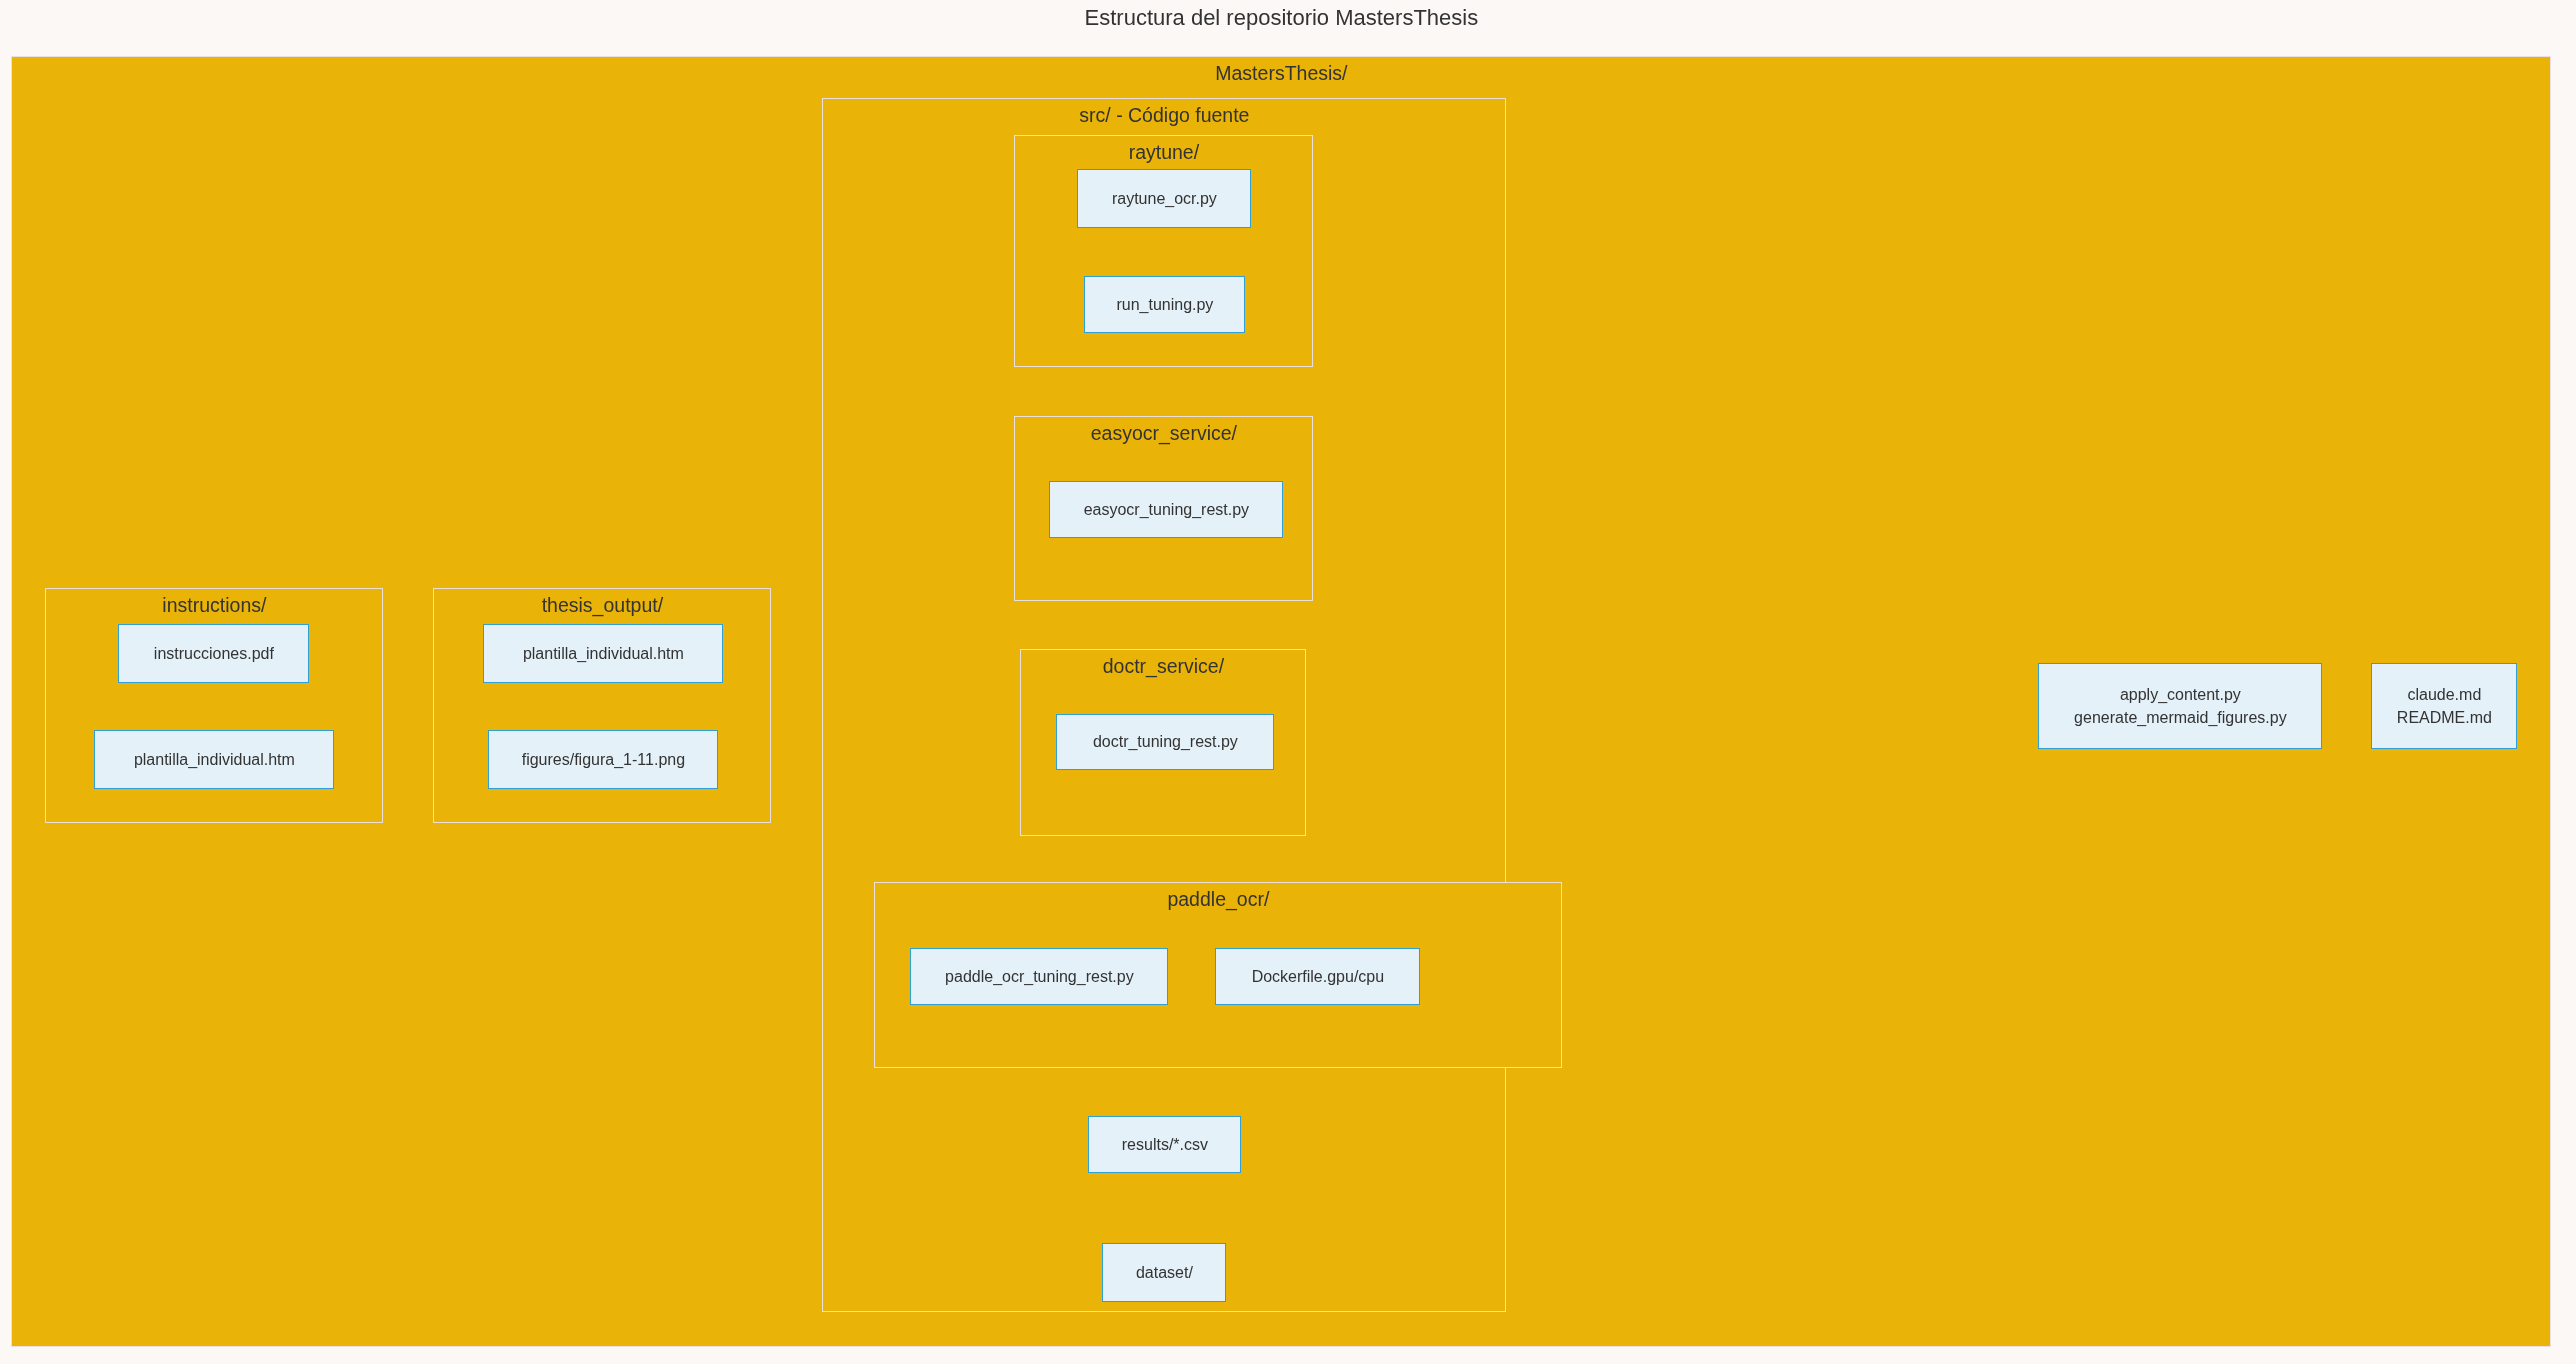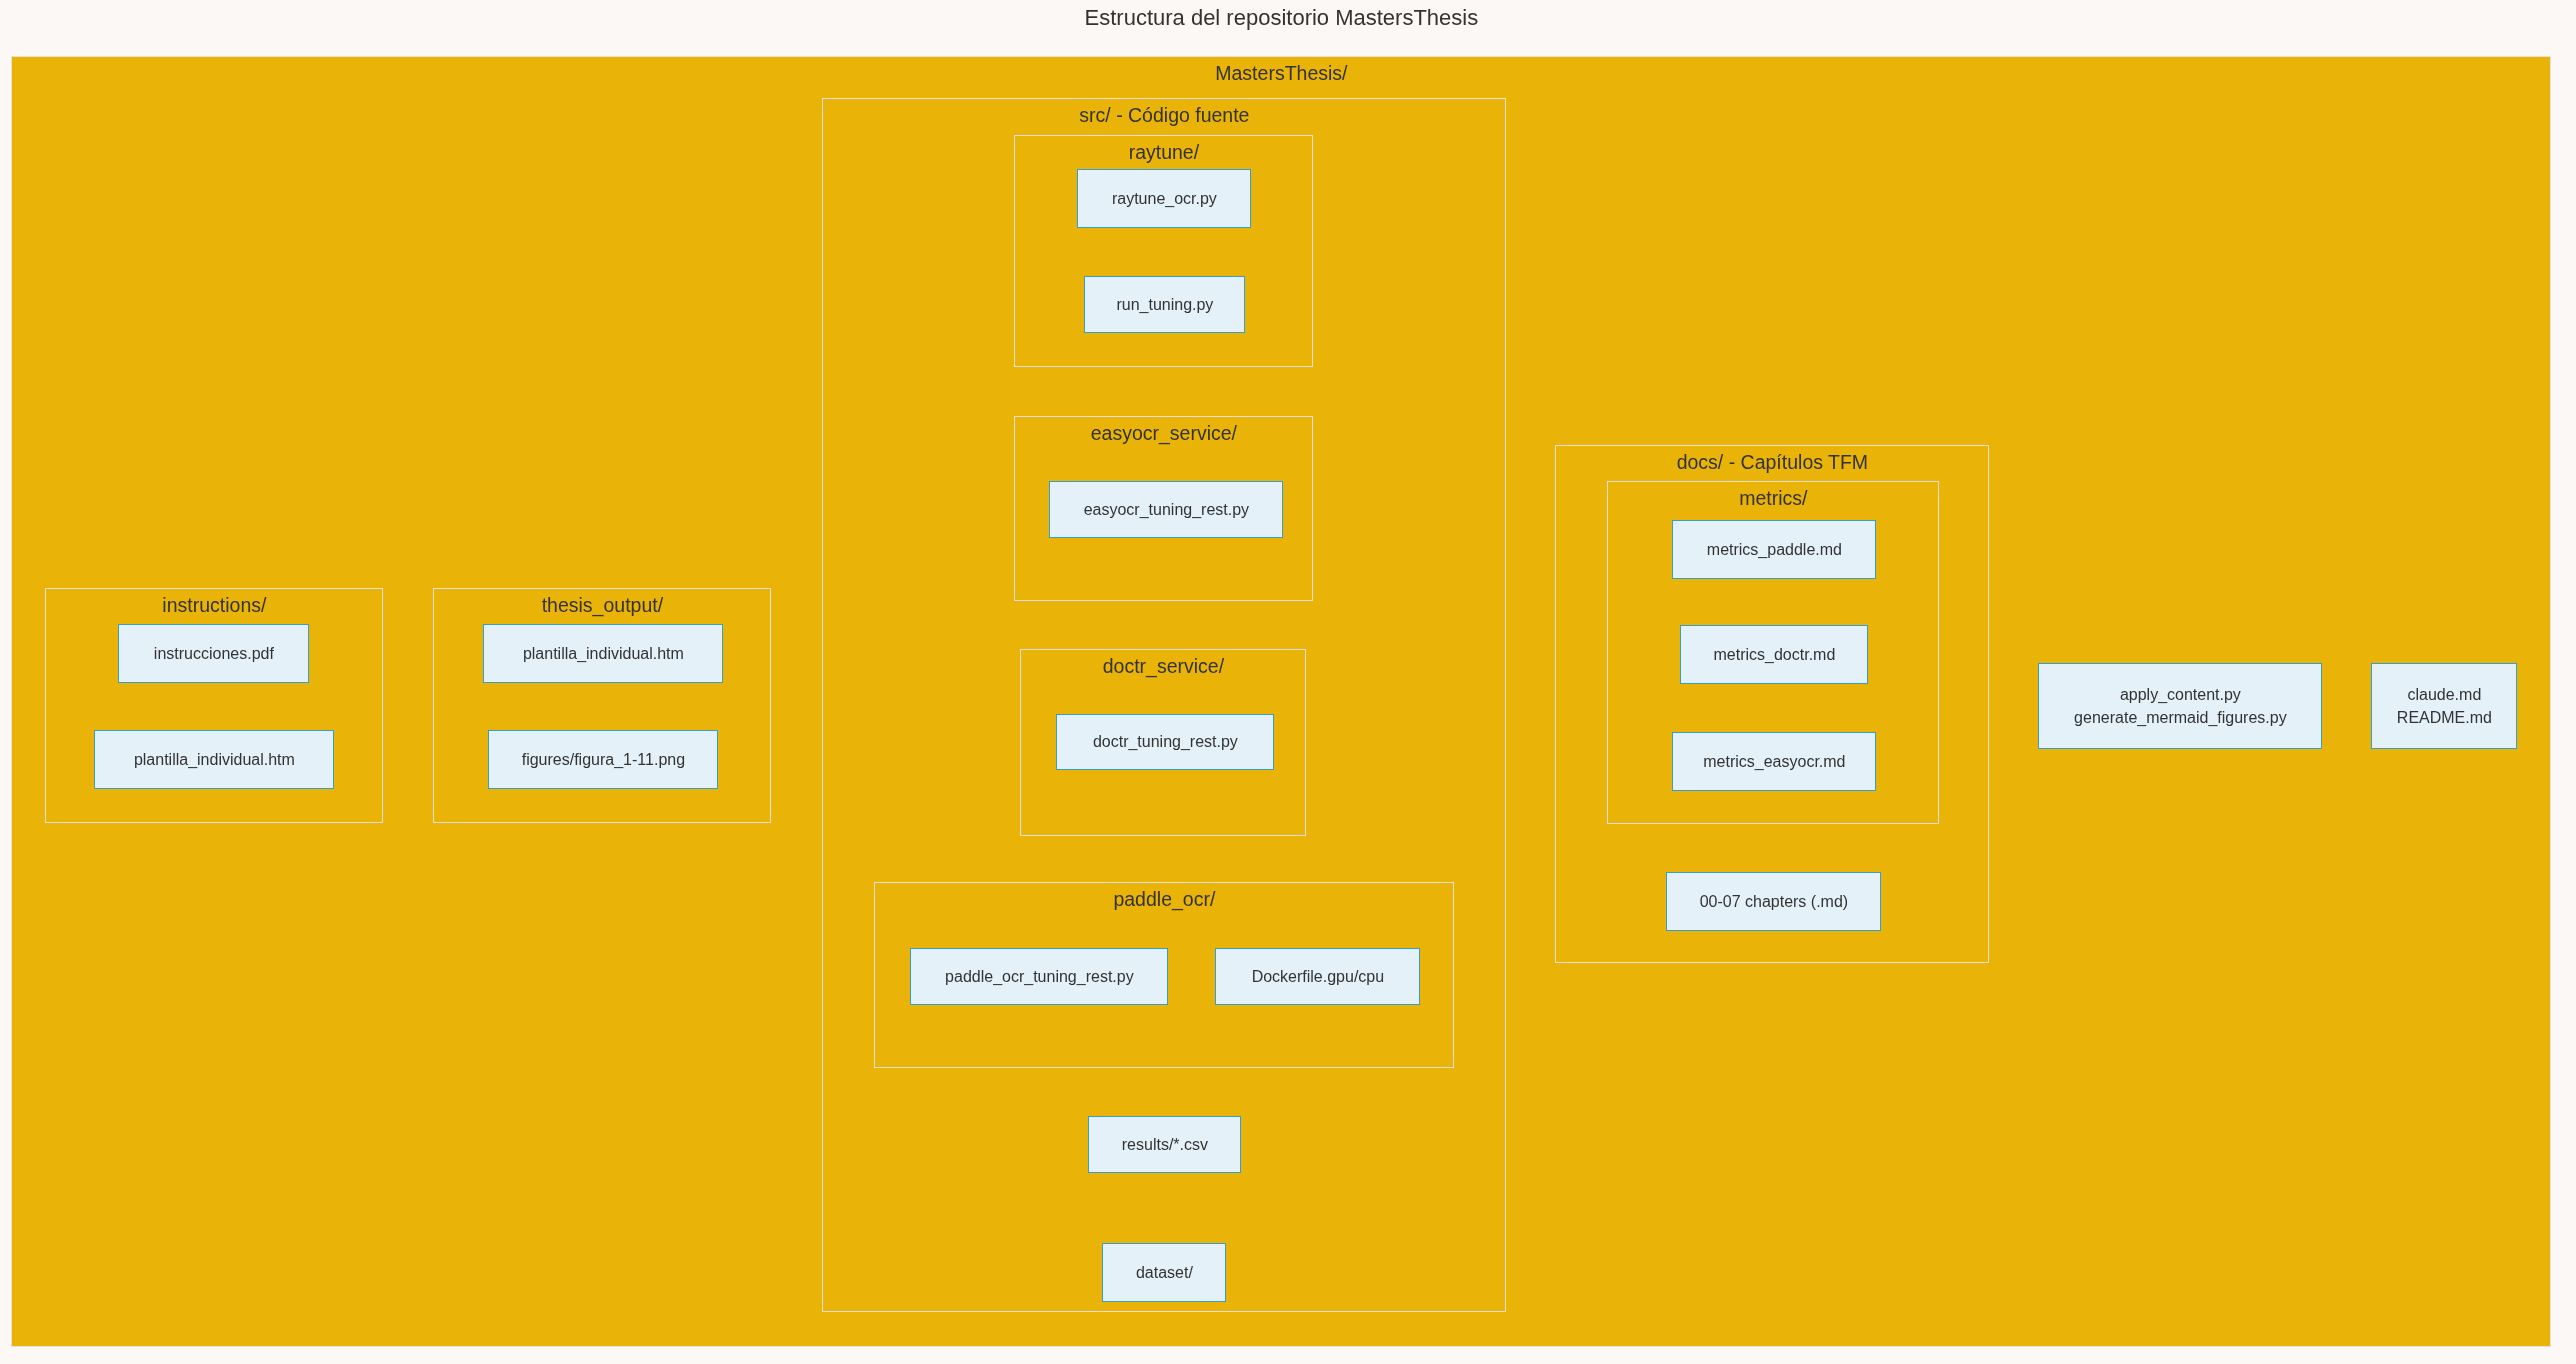--- a/index.html
+++ b/index.html
@@ -68,21 +68,21 @@
         </div>
       </div>
 
       <div class="cluster" style="left:197px;top:550px;width:286px;height:187px;">
         <div class="clabel">doctr_service/</div>
         <div class="node" style="left:35px;top:64px;width:218px;height:56px;">
           <span>doctr_tuning_rest.py</span>
         </div>
       </div>
 
-      <div class="cluster" style="left:51px;top:783px;width:580px;height:186px;">
+      <div class="cluster" style="left:51px;top:783px;width:688px;height:186px;">
         <div class="clabel">paddle_ocr/</div>
         <div class="node" style="left:35px;top:65px;width:258px;height:57px;">
           <span>paddle_ocr_tuning_rest.py</span>
         </div>
         <div class="node" style="left:340px;top:65px;width:205px;height:57px;">
           <span>Dockerfile.gpu/cpu</span>
         </div>
       </div>
 
       <div class="node" style="left:265px;top:1017px;width:153px;height:57px;">
@@ -106,40 +106,20 @@
     <div class="cluster" style="left:421px;top:531px;width:338px;height:235px;">
       <div class="clabel">thesis_output/</div>
       <div class="node" style="left:49px;top:35px;width:240px;height:59px;">
         <span>plantilla_individual.htm</span>
       </div>
       <div class="node" style="left:54px;top:141px;width:230px;height:59px;">
         <span>figures/figura_1-11.png</span>
       </div>
     </div>
 
-    <div class="cluster" style="left:1543px;top:388px;width:434px;height:518px;">
-      <div class="clabel">docs/ - Capítulos TFM</div>
-
-      <div class="cluster" style="left:51px;top:35px;width:332px;height:343px;">
-        <div class="clabel">metrics/</div>
-        <div class="node" style="left:64px;top:38px;width:204px;height:59px;">
-          <span>metrics_paddle.md</span>
-        </div>
-        <div class="node" style="left:72px;top:143px;width:188px;height:59px;">
-          <span>metrics_doctr.md</span>
-        </div>
-        <div class="node" style="left:64px;top:250px;width:204px;height:59px;">
-          <span>metrics_easyocr.md</span>
-        </div>
-      </div>
-
-      <div class="node" style="left:110px;top:426px;width:215px;height:59px;">
-        <span>00-07 chapters (.md)</span>
-      </div>
-    </div>
 
     <div class="node" style="left:2026px;top:606px;width:284px;height:86px;">
       <span>apply_content.py</span>
       <span>generate_mermaid_figures.py</span>
     </div>
     <div class="node" style="left:2359px;top:606px;width:146px;height:86px;">
       <span>claude.md</span>
       <span>README.md</span>
     </div>
 

